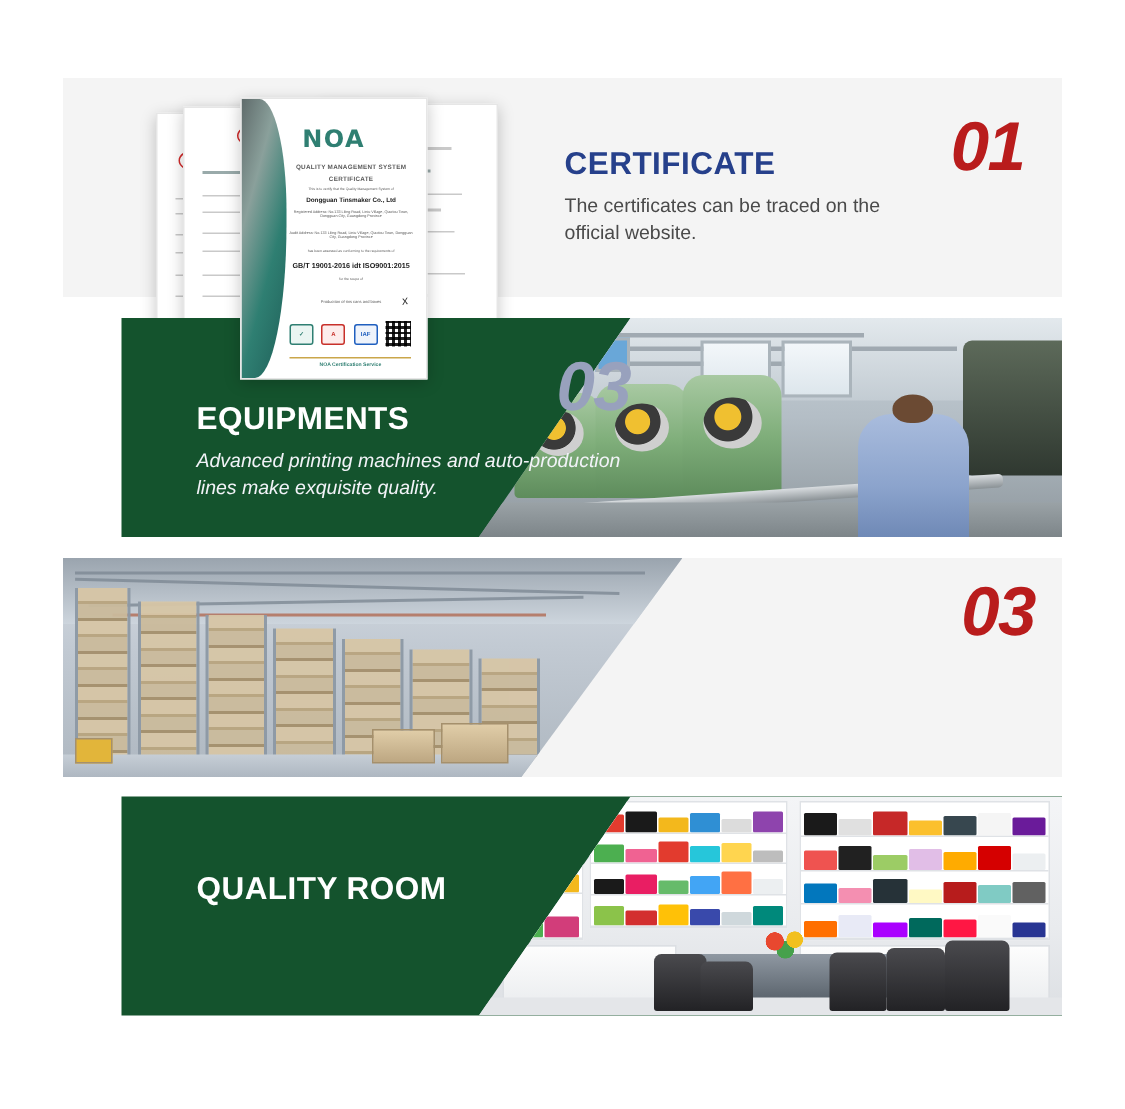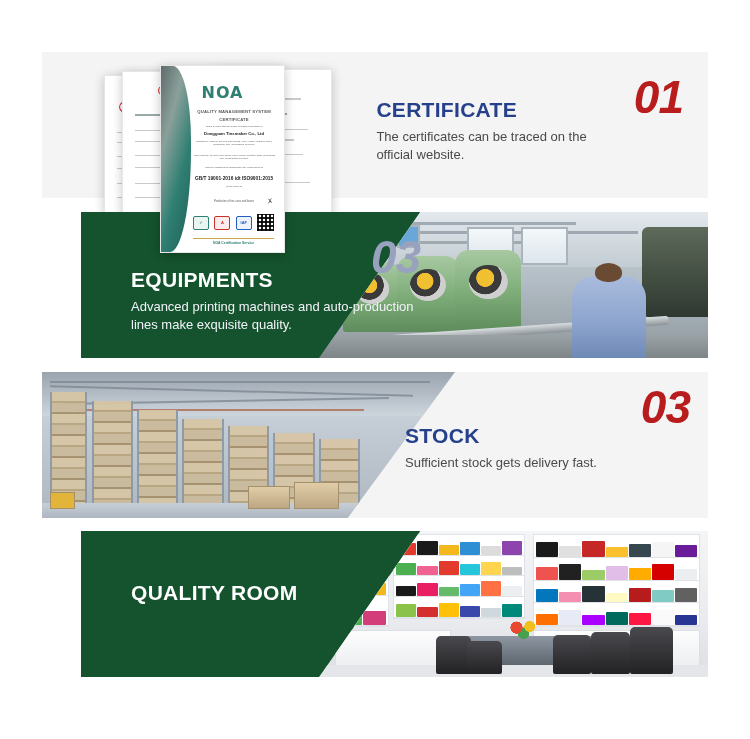--- a/index.html
+++ b/index.html
@@ -83,21 +83,21 @@
     font-weight: bold;
     font-style: italic;
     letter-spacing: -1px;
   }
 
   .on-light .heading { color: #26408b; }
   .on-light .desc    { color: #4a4a4a; }
   .on-light .num     { color: #b91c1c; }
 
   .on-dark .heading  { color: #ffffff; }
-  .on-dark .desc     { color: #f2f3f8; }
+  .on-dark .desc     { color: #f2f3f8; font-style: italic; }
   .on-dark .num      { color: #98a1bd; }
 
   
   #row1 { top: 52px; height: 146px; text-decoration: underline; }
   #row1 .copy.right { right: 0; width: 54%; }
   #row1 .heading { left: 28px; top: 46px; }
   #row1 .desc    { left: 28px; top: 76px; width: 250px; }
   #row1 .num     { right: 25px; top: 18px; }
 
   
@@ -516,24 +516,20 @@
           <span class="rack" style="left:34%;width:10%;height:60%;"></span>
           <span class="rack" style="left:45%;width:10%;height:55%;"></span>
           <span class="rack" style="left:56%;width:10%;height:50%;"></span>
           <span class="rack" style="left:67%;width:10%;height:46%;"></span>
           <div class="wh-floor"></div>
           <span class="pallet" style="left:50%;width:10%;height:16%;"></span>
           <span class="pallet" style="left:61%;width:11%;height:19%;"></span>
           <span class="pallet" style="left:2%;width:6%;height:12%;background:#e2b53a;"></span>
         </div>
       </div>
-      <div class="copy right">
-        <div class="heading">STOCK</div>
-        <div class="desc">Sufficient stock gets delivery fast.</div>
-      </div>
       <div class="num">03</div>
     </div>
   </section>
 
   <section class="row on-dark" id="row4">
     <div class="panel blue">
       <div class="media right">
         <div class="media-inner scene sampleroom">
 
           <div class="shelf-unit" style="left:4%;top:4%;width:14%;height:62%;">

